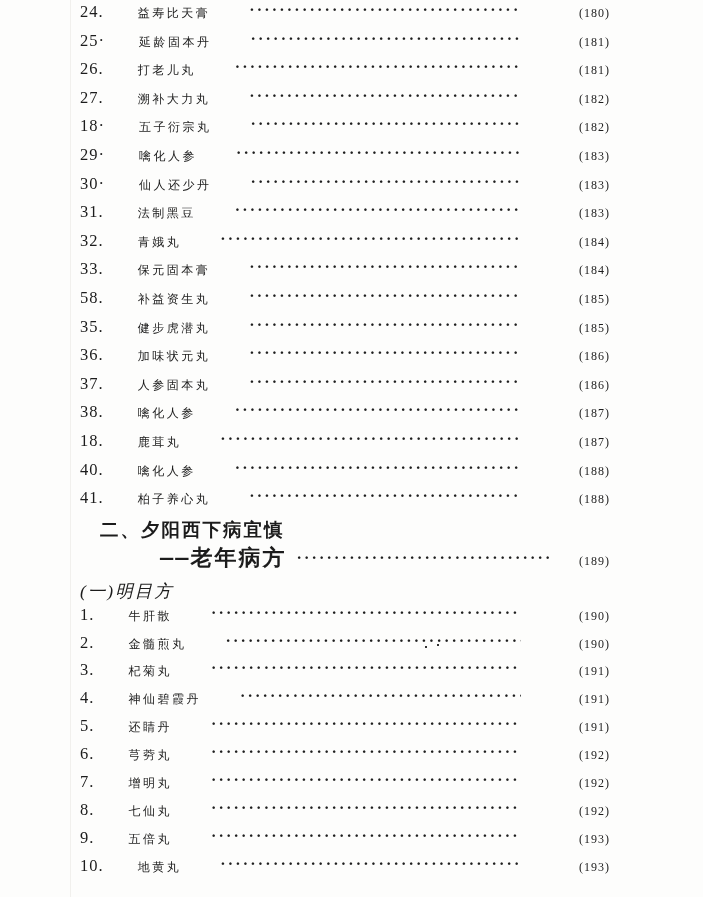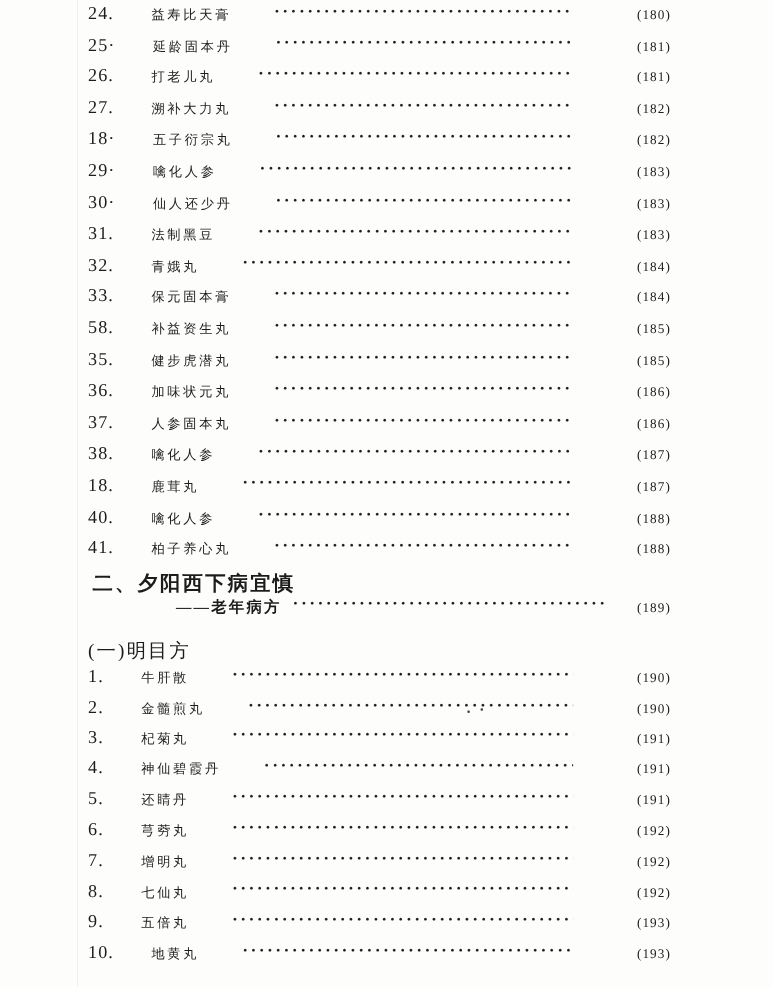--- a/index.html
+++ b/index.html
@@ -65,40 +65,42 @@
     text-align: right;
     font-size: 12px;
     letter-spacing: 1px;
   }
   .section-header {
     margin-top: 0px;
     height: 24px;
     font-size: 18.5px;
     font-weight: bold;
     letter-spacing: 2px;
-    margin-left: 4px;
+    margin-left: 20px;
   }
   .subtitle-row {
     display: flex;
     align-items: baseline;
     height: 28px;
     margin-top: 2px;
     white-space: nowrap;
   }
   .subtitle-text {
-    font-size: 14px;
+    font-size: 22px;
     font-weight: bold;
     letter-spacing: 2px;
     margin-left: 80px;
+    font-family: Liberation Mono, monospace;
   }
   .subsection {
     margin-top: 8px;
     height: 24px;
     font-size: 17.5px;
     letter-spacing: 2px;
+    font-style: italic;
   }
   .part2 {
     margin-top: 2px;
   }
   .artifact {
     position: absolute;
     left: 425px;
     top: 646px;
     width: 2px;
     height: 2px;

